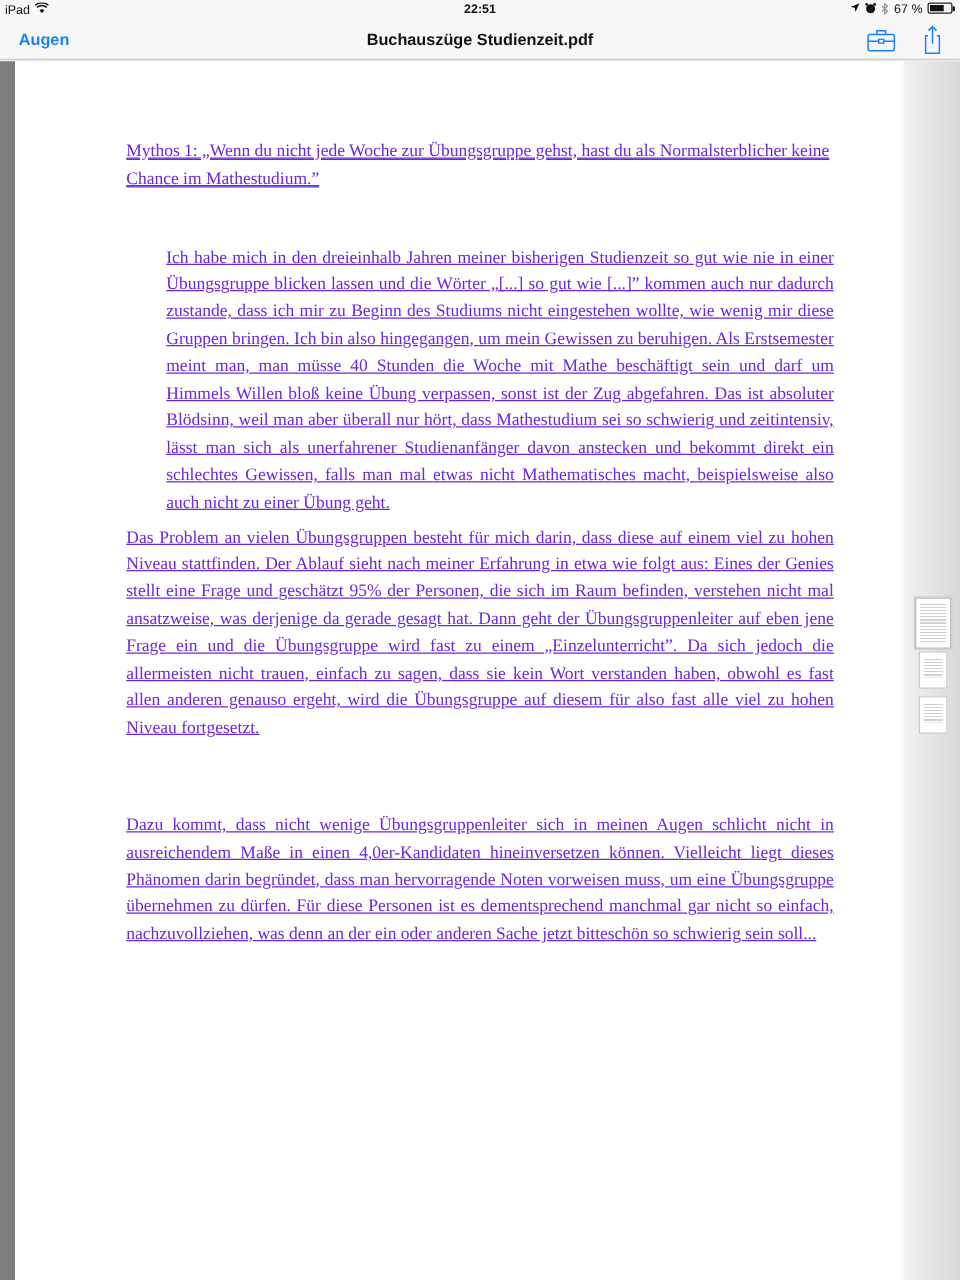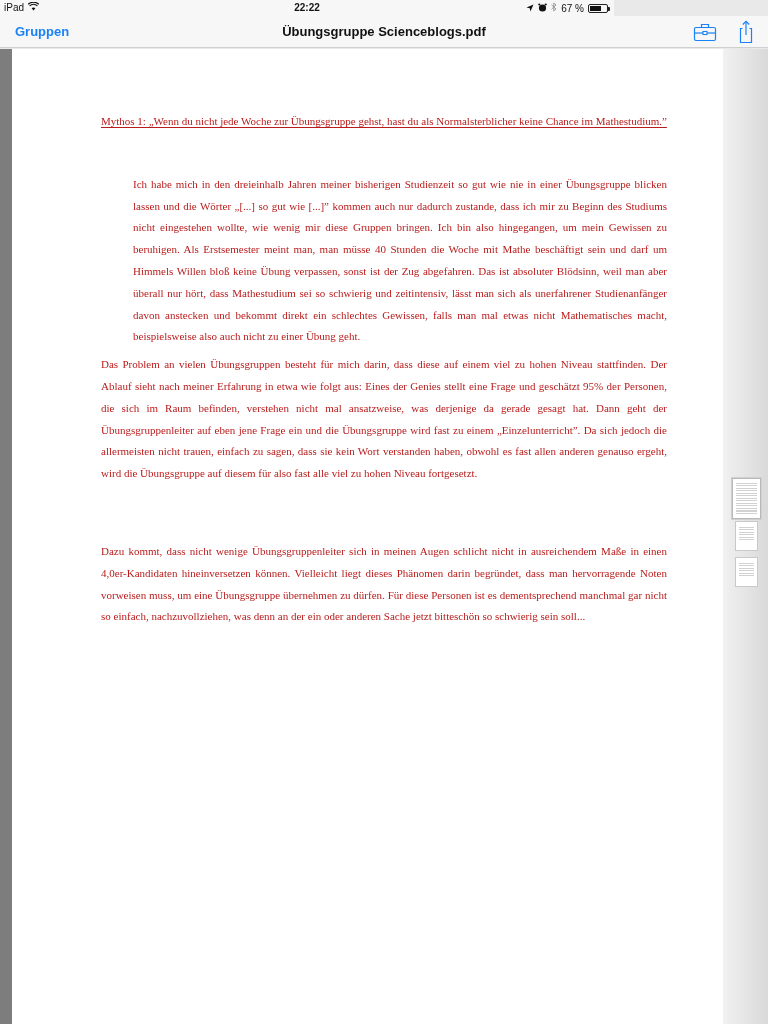--- a/index.html
+++ b/index.html
@@ -1,27 +1,27 @@
 <!DOCTYPE html>
 <html><head>
 <meta charset="utf-8">
 <style>
   * { box-sizing: border-box; margin: 0; padding: 0; }
   html, body { width: 768px; height: 1024px; overflow: hidden; background: #e9e9ea; }
   body { position: relative; font-family: "Liberation Sans", sans-serif; }
 
   
   .statusbar {
-    position: absolute; left: 0; top: 0; width: 614px; height: 16px;
+    position: absolute; left: 0; top: 0; width: 768px; height: 16px;
     background: #f7f7f7; font-size: 10px; color: #111;
     font-family: "Liberation Sans", sans-serif;
   }
   .sb-left { position: absolute; left: 4px; top: 2px; display: flex; align-items: center; gap: 4px; }
   .sb-center { position: absolute; left: 0; right: 0; top: 2px; text-align: center; font-weight: bold; font-size: 10px; }
-  .sb-right { position: absolute; right: 6px; top: 2px; display: flex; align-items: center; gap: 4px; font-size: 10px; }
+  .sb-right { position: absolute; right: 6px; top: 2px; display: flex; align-items: flex-start; gap: 4px; font-size: 10px; }
   .battery { display: inline-block; width: 20px; height: 9px; border: 1px solid #222; border-radius: 2px; position: relative; padding: 1px; }
   .battery-fill { height: 100%; background: #111; }
   .battery-tip { position: absolute; right: -3px; top: 2px; width: 2px; height: 4px; background: #222; border-radius: 0 1px 1px 0; }
 
   
   .navbar {
     position: absolute; left: 0; top: 16px; width: 768px; height: 32px;
     background: #f7f7f7; border-bottom: 1px solid #cfcfcf;
   }
   .nav-done { position: absolute; left: 15px; top: 8px; color: #1a82f7; font-size: 13px; font-weight: bold; cursor: pointer; }
@@ -33,22 +33,22 @@
   
   .left-strip { position: absolute; left: 0; top: 49px; width: 12px; height: 975px; background: #7d7d7d; }
 
   
   .page {
     position: absolute; left: 12px; top: 49px; width: 711px; height: 975px;
     background: #ffffff;
   }
   .content {
     position: absolute; left: 89px; top: 62px; width: 566px;
-    font-family: "Liberation Serif", serif; color: #b91c1c;
-    font-size: 11px; line-height: 21.8px;
+    font-family: "Liberation Serif", serif; color: #6d28d9;
+    font-size: 14px; line-height: 21.8px; text-decoration: underline;
   }
   .heading { text-decoration: underline; text-decoration-thickness: 1px; text-underline-offset: 2px; margin-bottom: 41px; }
   .para { text-align: justify; }
   .p1 { margin-bottom: 6px; margin-left: 32px; }
   .p2 { margin-bottom: 56px; }
 
   
   .thumb-rail {
     position: absolute; left: 723px; top: 49px; width: 45px; height: 975px;
     background: linear-gradient(to right, #f1f1f1, #d9d9d9);
@@ -68,21 +68,21 @@
   <div class="sb-left">
     <span>iPad</span>
     <span>
       <svg width="11" height="9" viewBox="0 0 11 9">
           <path d="M5.5 8.5 L3.6 6.2 A3 3 0 0 1 7.4 6.2 Z" fill="#111"></path>
           <path d="M1.6 3.9 A6 6 0 0 1 9.4 3.9" stroke="#111" stroke-width="1.2" fill="none"></path>
           <path d="M0.2 2.2 A8 8 0 0 1 10.8 2.2" stroke="#111" stroke-width="1.2" fill="none"></path>
         </svg>
     </span>
   </div>
-  <div class="sb-center">22:22</div>
+  <div class="sb-center">22:51</div>
   <div class="sb-right">
     <span>
       <svg width="8" height="8" viewBox="0 0 8 8">
           <path d="M7.5 0.5 L0.5 3.6 L3.8 4.2 L4.4 7.5 Z" fill="#111"></path>
         </svg>
     </span>
     <span>
       <svg width="9" height="9" viewBox="0 0 9 9">
           <circle cx="4.5" cy="5" r="3.6" fill="#111"></circle>
           <circle cx="1.3" cy="1.5" r="1.1" fill="#111"></circle>
@@ -96,22 +96,22 @@
     </span>
     <span>67 %</span>
     <span class="battery">
       <span class="battery-fill" id="battery-fill" style="display: block; width: 67%;"></span>
       <span class="battery-tip"></span>
     </span>
   </div>
 </div>
 
 <div class="navbar">
-  <div class="nav-done">Gruppen</div>
-  <div class="nav-title">Übungsgruppe Scienceblogs.pdf</div>
+  <div class="nav-done">Augen</div>
+  <div class="nav-title">Buchauszüge Studienzeit.pdf</div>
   <div class="nav-icon nav-tools">
     <span>
       <svg width="26" height="24" viewBox="0 0 26 24">
         <rect x="2.5" y="7.5" width="21" height="13" rx="1.5" fill="none" stroke="#1a82f7" stroke-width="1.2"></rect>
         <path d="M9.5 7.5 V4.5 H16.5 V7.5" fill="none" stroke="#1a82f7" stroke-width="1.2"></path>
         <line x1="2.5" y1="13" x2="23.5" y2="13" stroke="#1a82f7" stroke-width="1.2"></line>
         <rect x="11" y="11.5" width="4" height="3" fill="#fff" stroke="#1a82f7" stroke-width="1.1"></rect>
       </svg>
     </span>
   </div>

